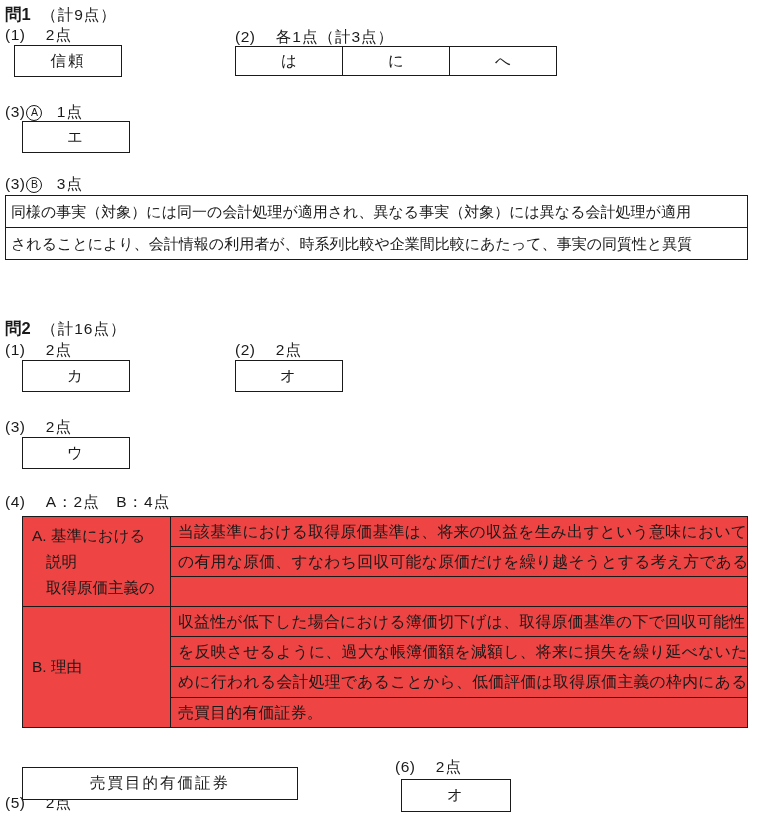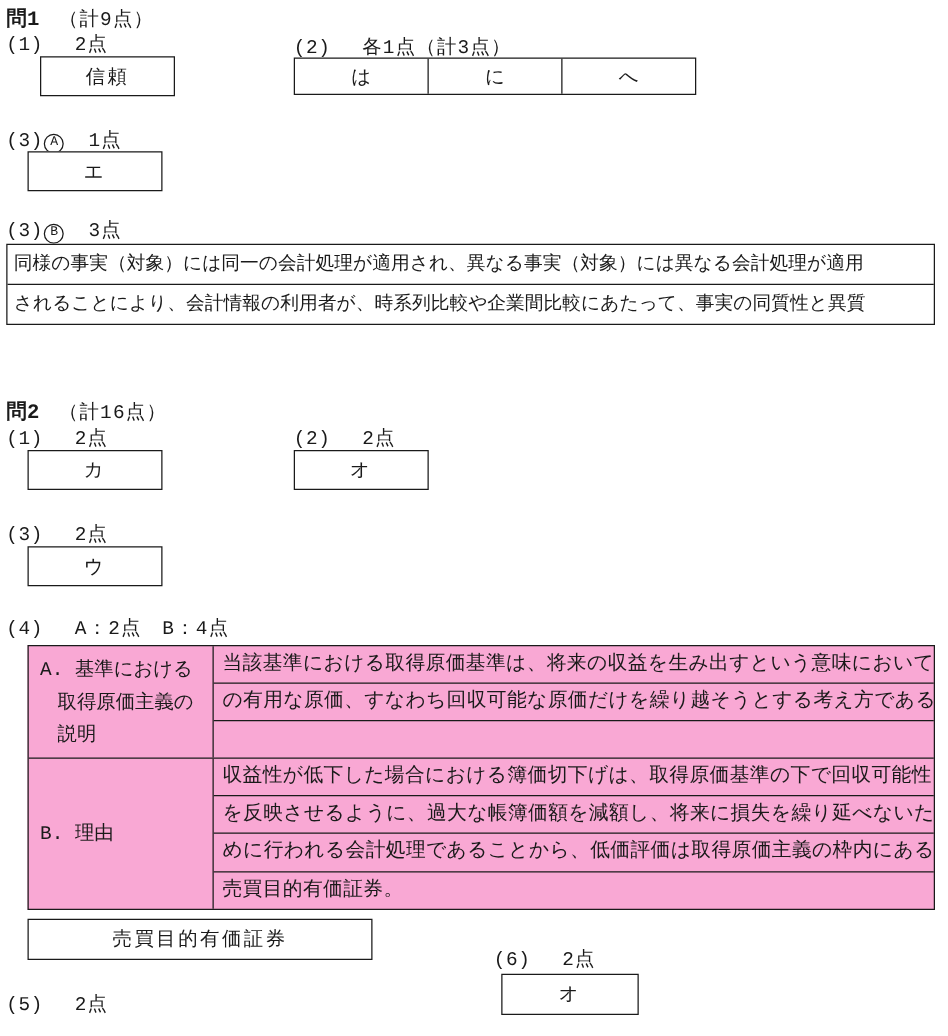--- a/index.html
+++ b/index.html
@@ -1,21 +1,21 @@
 <!DOCTYPE html>
 <html><head>
 <meta charset="utf-8">
 <style>
   html,body{margin:0;padding:0;background:#ffffff;}
   #sheet{
     position:relative;
     width:758px;height:829px;
     background:#ffffff;
     color:#1a1a1a;
-    font-family:Liberation Mono, monospace;
+    font-family:Liberation Sans, sans-serif;
     overflow:hidden;
   }
   .qtitle{position:absolute;font-size:16px;white-space:nowrap;}
   .qtitle .qnum{font-weight:bold;font-size:16.5px;}
   .qtitle .qpts{margin-left:6px;font-size:15.5px;letter-spacing:1px;}
   .lbl{position:absolute;font-size:15.5px;white-space:nowrap;}
   .lbl .no{letter-spacing:0.5px;}
   .lbl .pts{margin-left:16px;letter-spacing:1px;}
   .lbl .pts-close{margin-left:10px;letter-spacing:1px;}
   .circ{
@@ -40,21 +40,21 @@
   .ruledbox{
     position:absolute;border:1.6px solid #1a1a1a;box-sizing:border-box;background:#fff;
   }
   .ruledbox .rline{
     height:31px;line-height:31px;border-bottom:1.2px solid #1a1a1a;
     padding:0 5px;font-size:15px;white-space:nowrap;overflow:hidden;
   }
   .ruledbox .rline:last-child{border-bottom:none;}
   .anstable{
     position:absolute;left:22px;top:516px;width:726px;
-    border:1.6px solid #1a1a1a;box-sizing:border-box;background:#f9a8d4;
+    border:1.6px solid #1a1a1a;box-sizing:border-box;background:#ef4444;
   }
   .tgroup{display:flex;}
   .tgroup-a{border-bottom:1.3px solid #1a1a1a;}
   .thead{
     width:148px;flex:0 0 148px;border-right:1.4px solid #1a1a1a;
     box-sizing:border-box;font-size:15.5px;
   }
   .thead .hline{line-height:26px;padding-left:9px;white-space:nowrap;}
   .thead .hline.ind{padding-left:23px;}
   .thead-pad{padding-top:6px;}
@@ -75,21 +75,21 @@
 
   <div class="qtitle" style="left:5px;top:4px;">
     <span class="qnum">問1</span>
     <span class="qpts">（計9点）</span>
   </div>
 
   <div class="lbl" style="left:5px;top:25px;">
     <span class="no">(1)</span>
     <span class="pts">2点</span>
   </div>
-  <div class="ansbox" style="left:32px;top:45px;width:108px;height:32px;">
+  <div class="ansbox" style="left:14px;top:45px;width:108px;height:32px;">
     <span>信頼</span>
   </div>
 
   <div class="lbl" style="left:235px;top:27px;">
     <span class="no">(2)</span>
     <span class="pts">各1点（計3点）</span>
   </div>
   <div class="multibox" style="left:235px;top:46px;width:322px;height:30px;">
     <div class="cell">は</div>
     <div class="cell">に</div>
@@ -144,22 +144,22 @@
 
   <div class="lbl" style="left:5px;top:492px;">
     <span class="no">(4)</span>
     <span class="pts">A：2点　B：4点</span>
   </div>
 
   <div class="anstable">
     <div class="tgroup tgroup-a">
       <div class="thead thead-pad">
         <div class="hline">A. 基準における</div>
+        <div class="hline ind">説明</div>
         <div class="hline ind">取得原価主義の</div>
-        <div class="hline ind">説明</div>
       </div>
       <div class="tbody">
         <div class="trow">当該基準における取得原価基準は、将来の収益を生み出すという意味において</div>
         <div class="trow">の有用な原価、すなわち回収可能な原価だけを繰り越そうとする考え方である。</div>
         <div class="trow"></div>
       </div>
     </div>
     <div class="tgroup tgroup-b">
       <div class="thead thead-center">
         <div class="hline">B. 理由</div>
@@ -170,21 +170,21 @@
         <div class="trow">めに行われる会計処理であることから、低価評価は取得原価主義の枠内にある</div>
         <div class="trow">売買目的有価証券。</div>
       </div>
     </div>
   </div>
 
   <div class="lbl" style="left:5px;top:757px;margin-top:36px;">
     <span class="no">(5)</span>
     <span class="pts">2点</span>
   </div>
-  <div class="ansbox" style="left:22px;top:735px;width:276px;height:33px;justify-content:center;">
+  <div class="ansbox" style="left:22px;top:767px;width:276px;height:33px;justify-content:center;">
     <span>売買目的有価証券</span>
   </div>
 
   <div class="lbl" style="left:395px;top:757px;">
     <span class="no">(6)</span>
     <span class="pts">2点</span>
   </div>
   <div class="ansbox" style="left:401px;top:779px;width:110px;height:33px;">
     <span>オ</span>
   </div>

